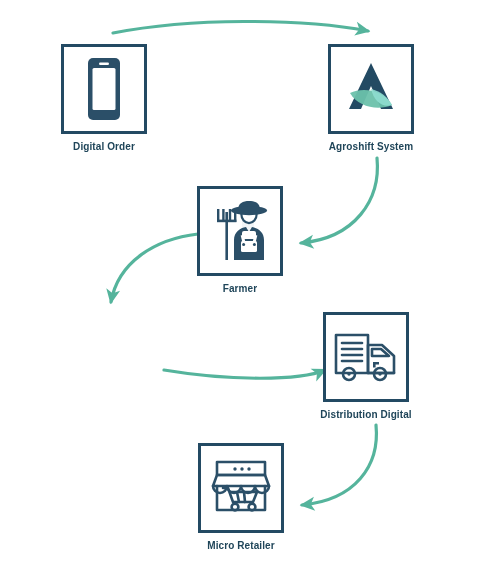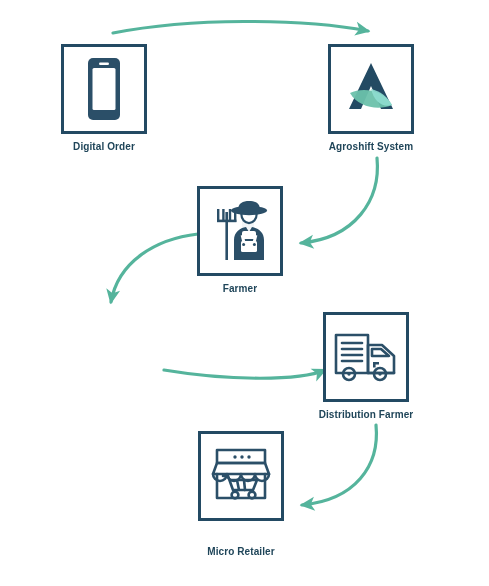--- a/index.html
+++ b/index.html
@@ -58,21 +58,21 @@
     white-space: nowrap;
     text-align: center;
     line-height: 1.1;
   }
   
   #node-digital-order   { left: 69px;  top: 44px;  }
   #node-agroshift       { left: 327px; top: 44px; padding-left: 9px;  }
   #node-farmer          { left: 205px; top: 186px; }
   #node-collection      { left: 69px;  top: 312px; }
   #node-distribution    { left: 331px; top: 312px; }
-  #node-micro-retailer  { left: 206px; top: 431px; gap: 18px; }
+  #node-micro-retailer  { left: 206px; top: 443px; }
 </style>
 </head>
 <body>
 
 <div id="diagram-root">
 
   <svg id="arrow-layer" viewBox="0 0 489 586">
     <defs>
       <marker id="ah" viewBox="0 0 10 10" refX="8.2" refY="5" markerWidth="5.2" markerHeight="5.2" orient="auto-start-reverse">
         <path d="M0.6,0.8 L9.6,5 L0.6,9.2 L2.9,5 Z" fill="#55b49c"></path>
@@ -156,21 +156,21 @@
           <path d="M40,20 H49 L57,27 H40 Z"></path>
           <line x1="36" y1="44" x2="62" y2="44"></line>
           <circle cx="17" cy="45" r="6"></circle>
           <circle cx="48" cy="45" r="6"></circle>
         </g>
         <circle cx="17" cy="45" r="1.7" fill="#2b4f68"></circle>
         <circle cx="48" cy="45" r="1.7" fill="#2b4f68"></circle>
         <path d="M41,33 h6 v2.4 h-3.4 v3.2 h-2.6 Z" fill="#2b4f68"></path>
       </svg>
     </div>
-    <div class="node-label">Distribution Farmer</div>
+    <div class="node-label">Distribution Digital</div>
   </div>
 
   <div class="node" id="node-micro-retailer">
     <div class="node-box">
       <svg width="64" height="60" viewBox="0 0 64 60">
         <g fill="none" stroke="#2b4f68" stroke-width="2.6" stroke-linejoin="round" stroke-linecap="round">
           <rect x="8" y="4" width="48" height="13"></rect>
           <path d="M4,28 L8,17 H56 L60,28 Z"></path>
           <path d="M4,28 a7,7 0 0 0 14,0 a7,7 0 0 0 14,0 a7,7 0 0 0 14,0 a7,7 0 0 0 14,0"></path>
           <path d="M8,28 V52 H56 V28"></path>

